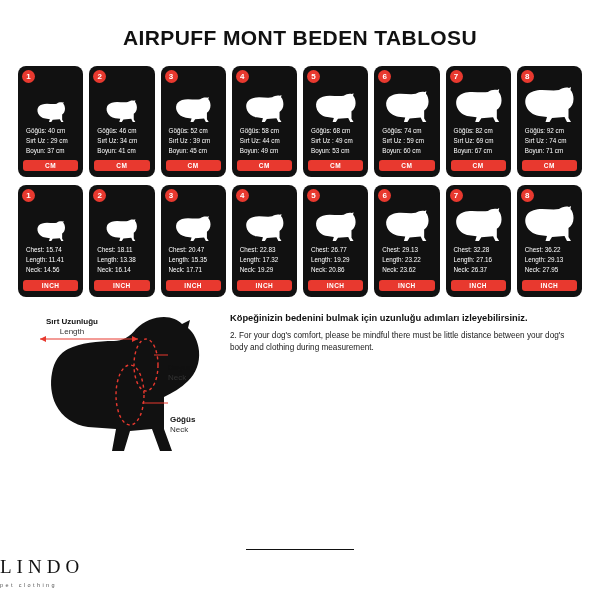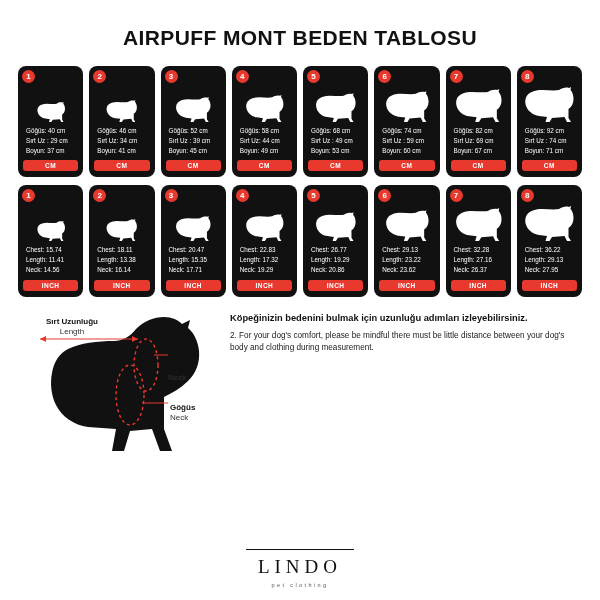--- a/index.html
+++ b/index.html
@@ -104,21 +104,21 @@
     position: absolute;
     font-size: 8px;
     color: #111;
     line-height: 1.25;
     text-align: center;
   }
   .lbl b { font-weight: bold; display: block; }
   .lbl .sub { color: #333; font-weight: normal; }
   .lbl.len { top: 6px; left: 28px; text-align: center; }
   .lbl.neck { top: 52px; left: 150px; text-align: left; }
-  .lbl.chest { top: 92px; left: 152px; text-align: left; }
+  .lbl.chest { top: 104px; left: 152px; text-align: left; }
 
   .instructions {
     flex: 1;
     padding-top: 2px;
   }
   .instructions h3 {
     font-size: 9.3px;
     font-weight: bold;
     color: #111;
     margin-bottom: 7px;
@@ -128,21 +128,21 @@
     line-height: 1.55;
     color: #1a1a1a;
     margin-bottom: 7px;
   }
   .instructions h3.en { margin-top: 10px; }
 
   .footer {
     position: absolute;
     left: 0; right: 0;
     bottom: 12px;
-    text-align: center;
+    text-align: left;
     margin-top: 9px;
   }
   .footer .rule {
     width: 108px;
     height: 1px;
     background: #111;
     margin: 0 auto 6px auto;
   }
   .brand {
     font-family: "Liberation Serif", serif;

